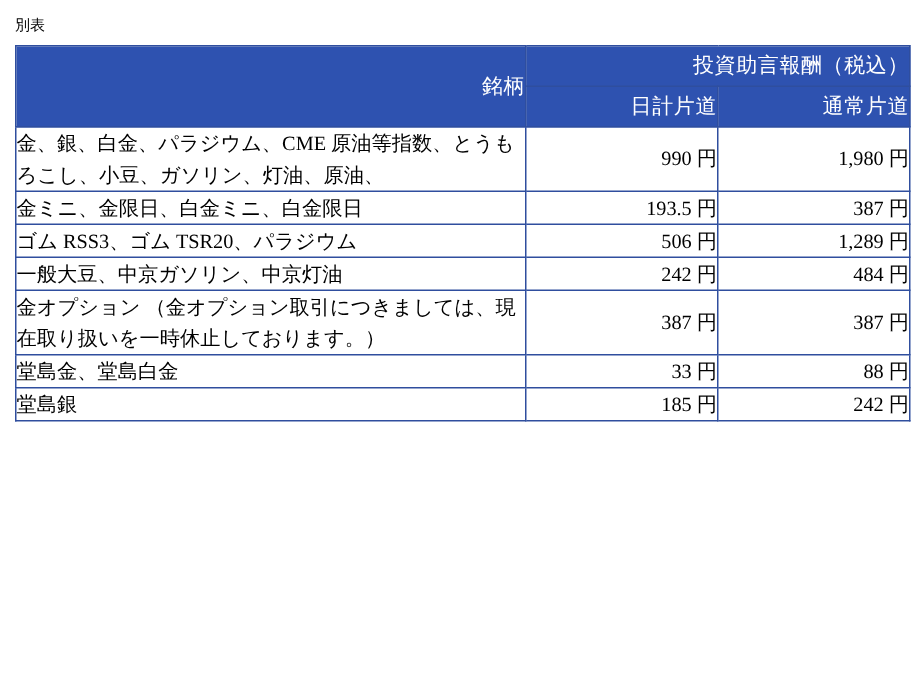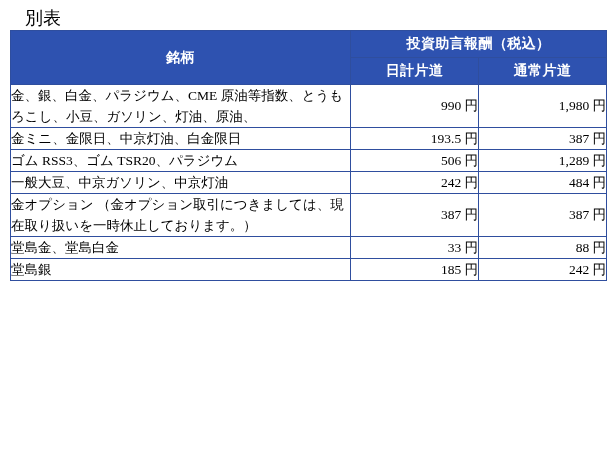--- a/index.html
+++ b/index.html
@@ -15,23 +15,23 @@
     overflow: hidden;
   }
   .page {
     position: relative;
     width: 614px;
     height: 449px;
     box-sizing: border-box;
     padding: 8px 8px 0 8px;
   }
   .doc-title {
-    font-size: 18px;
+    font-size: 10px;
     line-height: 20px;
-    margin: 0 0 2px 17px;
+    margin: 0 0 2px 2px;
   }
   .lead {
     font-size: 14px;
     line-height: 22px;
     margin: 0 0 8px 2px;
     letter-spacing: 0.1px;
   }
   table.fee-table {
     border-collapse: collapse;
     width: 596px;
@@ -41,22 +41,22 @@
   table.fee-table th,
   table.fee-table td {
     border: 1px solid #2f4e9e;
     padding: 0;
     vertical-align: middle;
   }
   th.head {
     background: #2e52b0;
     color: #ffffff;
     font-size: 14px;
-    font-weight: bold;
-    text-align: center;
+    font-weight: normal;
+    text-align: right;
     height: 26px;
     letter-spacing: 0.4px;
   }
   th.head-brand {
     height: 52px;
     margin-top: 32px;
   }
   td.name-cell {
     font-size: 13.5px;
     line-height: 21px;
@@ -98,21 +98,21 @@
         <th class="head">通常片道</th>
       </tr>
     </thead>
     <tbody>
       <tr>
         <td class="name-cell">金、銀、白金、パラジウム、CME 原油等指数、とうもろこし、小豆、ガソリン、灯油、原油、</td>
         <td class="num-cell">990 円</td>
         <td class="num-cell">1,980 円</td>
       </tr>
       <tr>
-        <td class="name-cell">金ミニ、金限日、中京灯油、白金限日</td>
+        <td class="name-cell">金ミニ、金限日、白金ミニ、白金限日</td>
         <td class="num-cell">193.5 円</td>
         <td class="num-cell">387 円</td>
       </tr>
       <tr>
         <td class="name-cell">ゴム RSS3、ゴム TSR20、パラジウム</td>
         <td class="num-cell">506 円</td>
         <td class="num-cell">1,289 円</td>
       </tr>
       <tr>
         <td class="name-cell">一般大豆、中京ガソリン、中京灯油</td>

